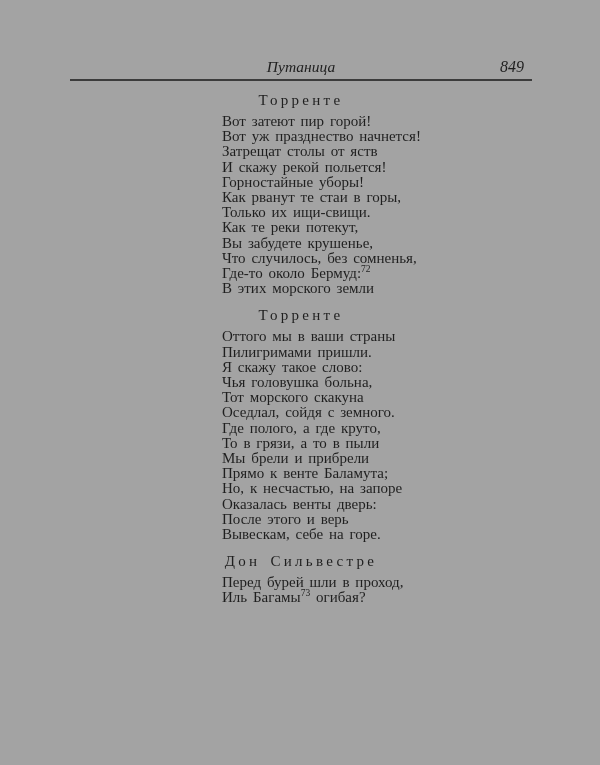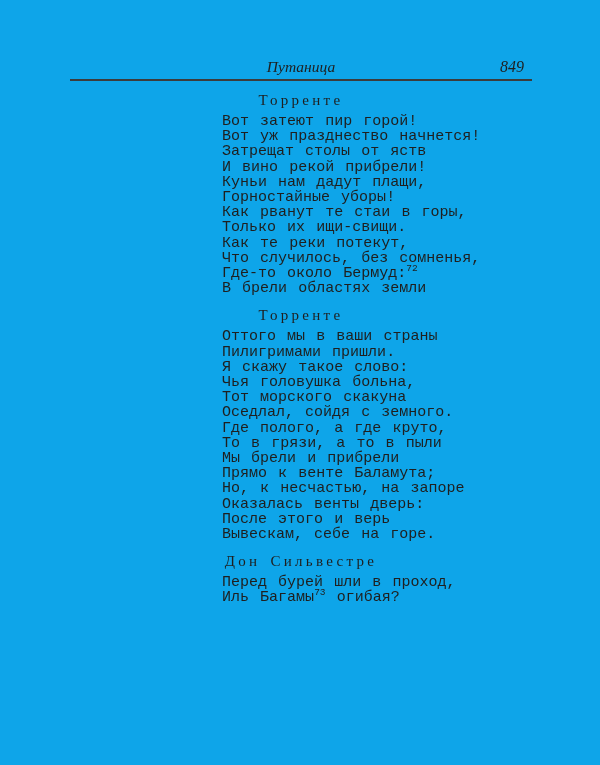--- a/index.html
+++ b/index.html
@@ -1,21 +1,21 @@
 <!DOCTYPE html>
 <html><head>
 <meta charset="utf-8">
 <style>
   html, body { margin: 0; padding: 0; background: #ffffff; }
   .page {
     position: relative;
     width: 600px;
     height: 765px;
     box-sizing: border-box;
-    background: #0ea5e9;
+    background: #a3a3a3;
     color: #1f1f1f;
     font-family: "Liberation Serif", "DejaVu Serif", serif;
     padding: 58px 68px 0 70px;
     overflow: hidden;
   }
   .running-head {
     position: relative;
     height: 18px;
     font-style: italic;
     font-size: 15.5px;
@@ -41,21 +41,20 @@
     letter-spacing: 0.22em;
     word-spacing: 0.2em;
     line-height: 16px;
     margin: 11px 0 6px 0;
   }
   .verse {
     padding-left: 152px;
     font-size: 15px;
     line-height: 15.2px;
     word-spacing: 0.14em;
-    font-family: Liberation Mono, monospace;
   }
   .line { white-space: nowrap; }
   sup.fn {
     font-size: 9.5px;
     line-height: 0;
     vertical-align: super;
   }
 </style>
 </head>
 <body>
@@ -66,34 +65,34 @@
     <div class="page-number">849</div>
   </div>
   <hr class="head-rule">
   <div class="poem" id="poem-body">
   <div class="speech">
     <div class="speaker">Торренте</div>
     <div class="verse">
           <div class="line"><span>Вот затеют пир горой!</span></div>
           <div class="line"><span>Вот уж празднество начнется!</span></div>
           <div class="line"><span>Затрещат столы от яств</span></div>
-          <div class="line"><span>И вино рекой прибрели!</span></div>
-          <div class="line"><span>Куньи нам дадут плащи,</span></div>
+          <div class="line"><span>И скажу рекой польется!</span></div>
           <div class="line"><span>Горностайные уборы!</span></div>
         </div>
   </div>
 
   <div class="speech">
     <div class="verse">
           <div class="line"><span>Как рванут те стаи в горы,</span></div>
           <div class="line"><span>Только их ищи-свищи.</span></div>
           <div class="line"><span>Как те реки потекут,</span></div>
+          <div class="line"><span>Вы забудете крушенье,</span></div>
           <div class="line"><span>Что случилось, без сомненья,</span></div>
           <div class="line"><span>Где-то около Бермуд:</span><sup class="fn">72</sup></div>
-          <div class="line"><span>В брели областях земли</span></div>
+          <div class="line"><span>В этих морского земли</span></div>
         </div>
   </div>
 
   <div class="speech">
     <div class="speaker">Торренте</div>
     <div class="verse">
           <div class="line"><span>Оттого мы в ваши страны</span></div>
           <div class="line"><span>Пилигримами пришли.</span></div>
           <div class="line"><span>Я скажу такое слово:</span></div>
           <div class="line"><span>Чья головушка больна,</span></div>

